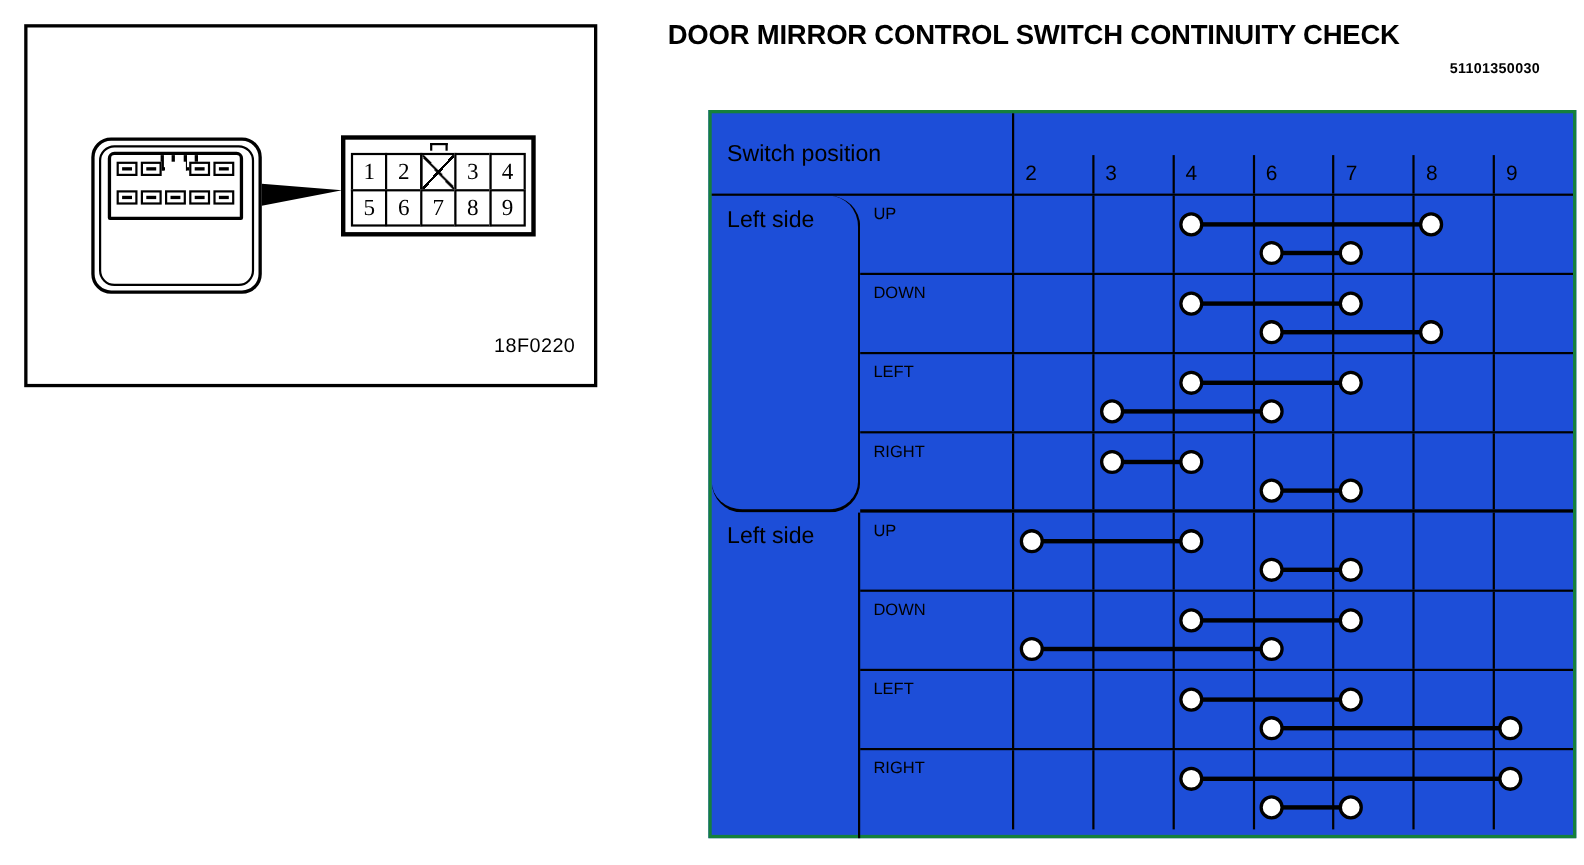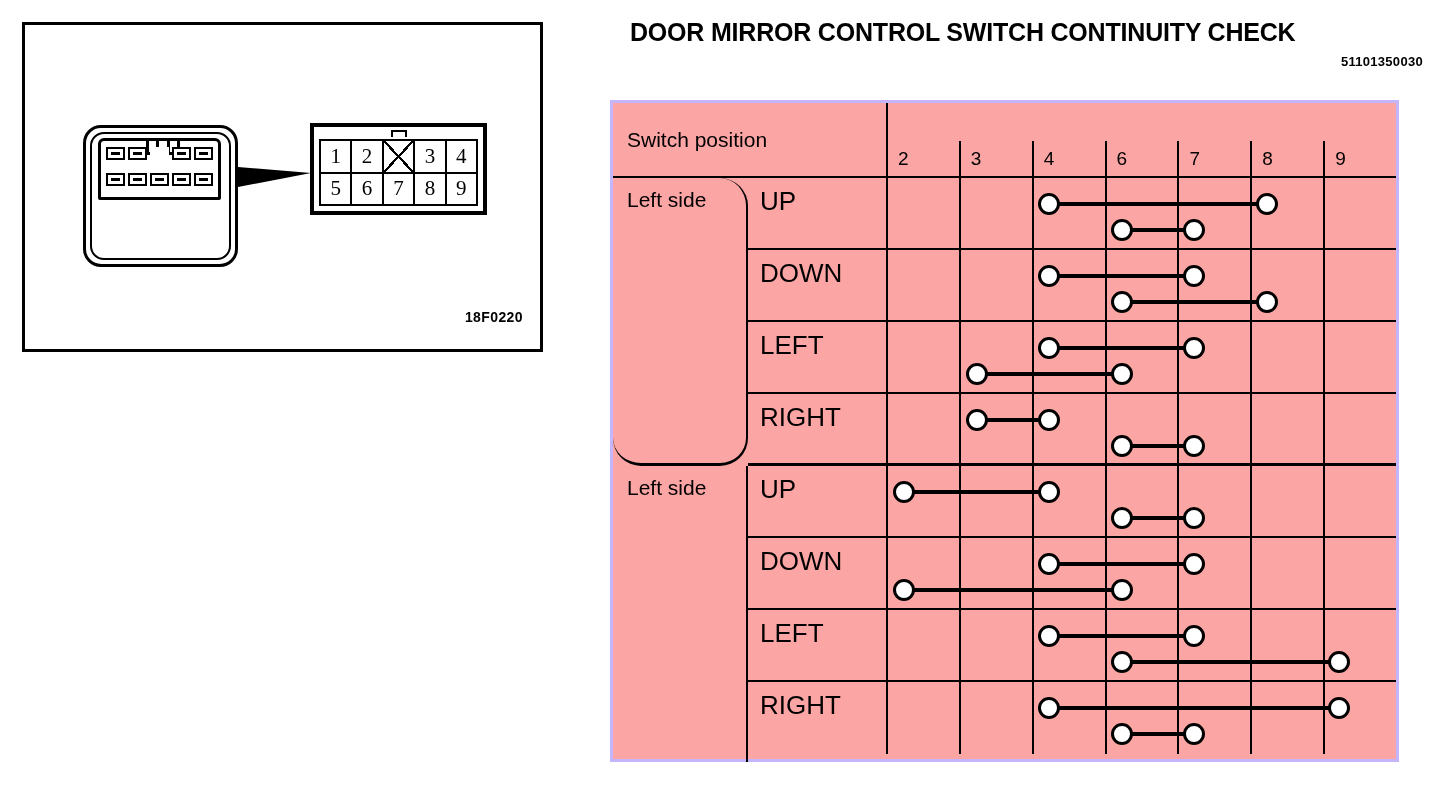--- a/index.html
+++ b/index.html
@@ -161,56 +161,55 @@
   }
   .pin.crossed {
     background:
       linear-gradient(to top right, transparent 47.3%, #000 47.3%, #000 52.7%, transparent 52.7%),
       linear-gradient(to bottom right, transparent 47.3%, #000 47.3%, #000 52.7%, transparent 52.7%);
   }
   .figure-code {
     position: absolute;
     right: 17px;
     bottom: 24px;
-    font-size: 14px;
-    font-weight: bold;
+    font-size: 18px;
+    font-weight: normal;
     letter-spacing: 0.4px;
   }
 
   
   #title-block {
     position: absolute;
     left: 607px;
     top: 18px;
     width: 793px;
-    margin-left: 23px;
   }
   #doc-title {
     font-size: 25px;
     font-weight: bold;
     letter-spacing: -0.2px;
     white-space: nowrap;
   }
   #doc-number {
     text-align: right;
     font-size: 13px;
     font-weight: bold;
     margin-top: 7px;
     letter-spacing: 0.3px;
   }
 
   #continuity-table {
     position: absolute;
-    left: 610px;
+    left: 644px;
     top: 100px;
     width: 789px;
     height: 662px;
-    border: 3px solid #c4b5fd;
-    box-sizing: border-box;
-    background: #fca5a5;
+    border: 3px solid #15803d;
+    box-sizing: border-box;
+    background: #1d4ed8;
   }
 
   
   .hdr-switch-pos {
     position: absolute;
     left: 0; top: 0;
     width: 275px; height: 75px;
     border-right: 2px solid #000;
     border-bottom: 2px solid #000;
     box-sizing: border-box;
@@ -278,21 +277,21 @@
   .row.group-end { border-bottom: 3px solid #000; }
   .row.last { border-bottom: none; }
 
   .row-label {
     position: absolute;
     left: 0; top: 0;
     width: 140px; height: 100%;
     border-right: 2px solid #000;
     box-sizing: border-box;
     padding: 8px 0 0 12px;
-    font-size: 26px;
+    font-size: 15px;
   }
   .row-cells {
     position: absolute;
     left: 140px; top: 0;
     right: 0; height: 100%;
     display: flex;
   }
   .cell {
     flex: 1;
     border-right: 2px solid #000;

